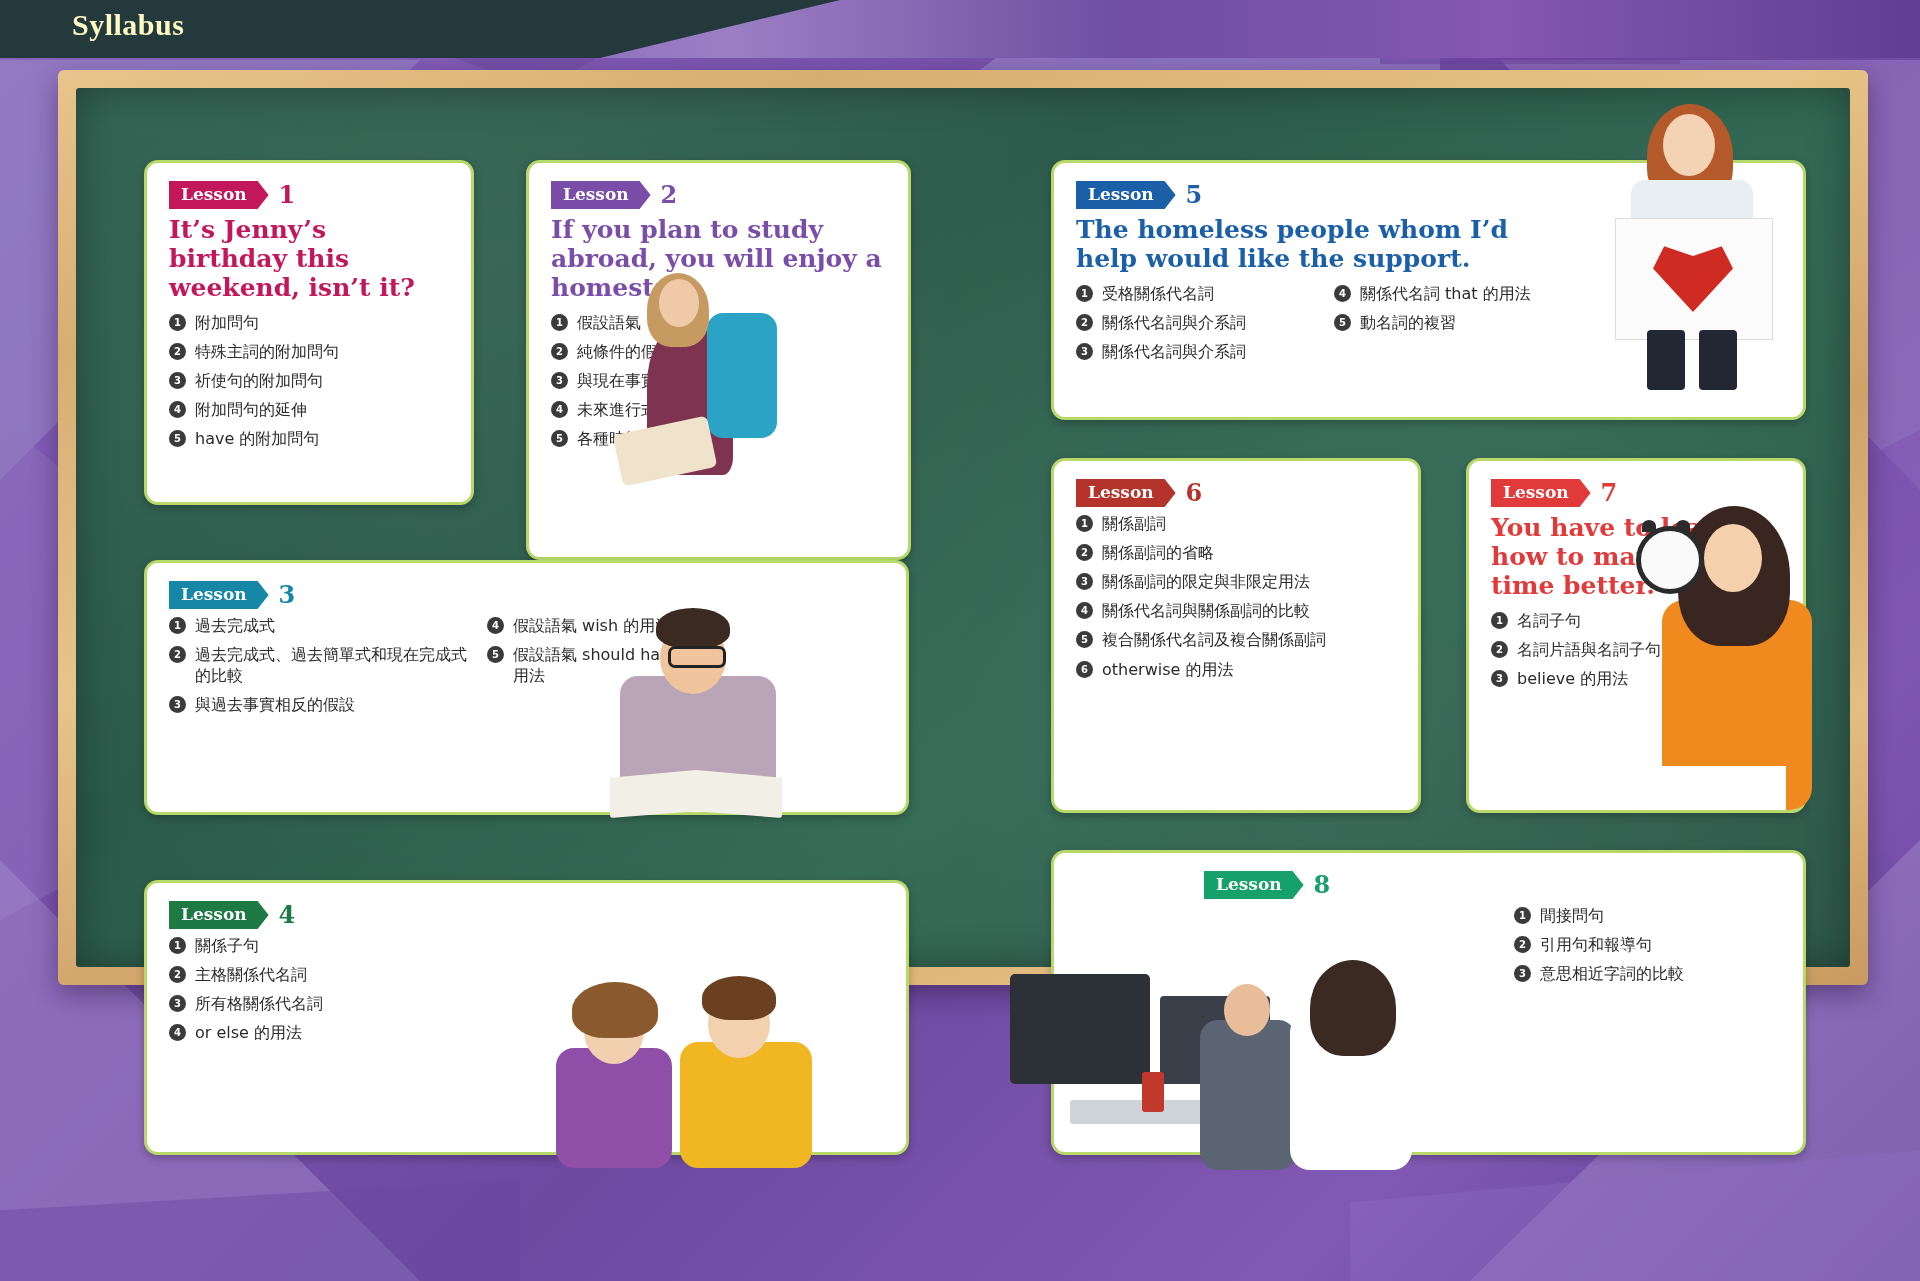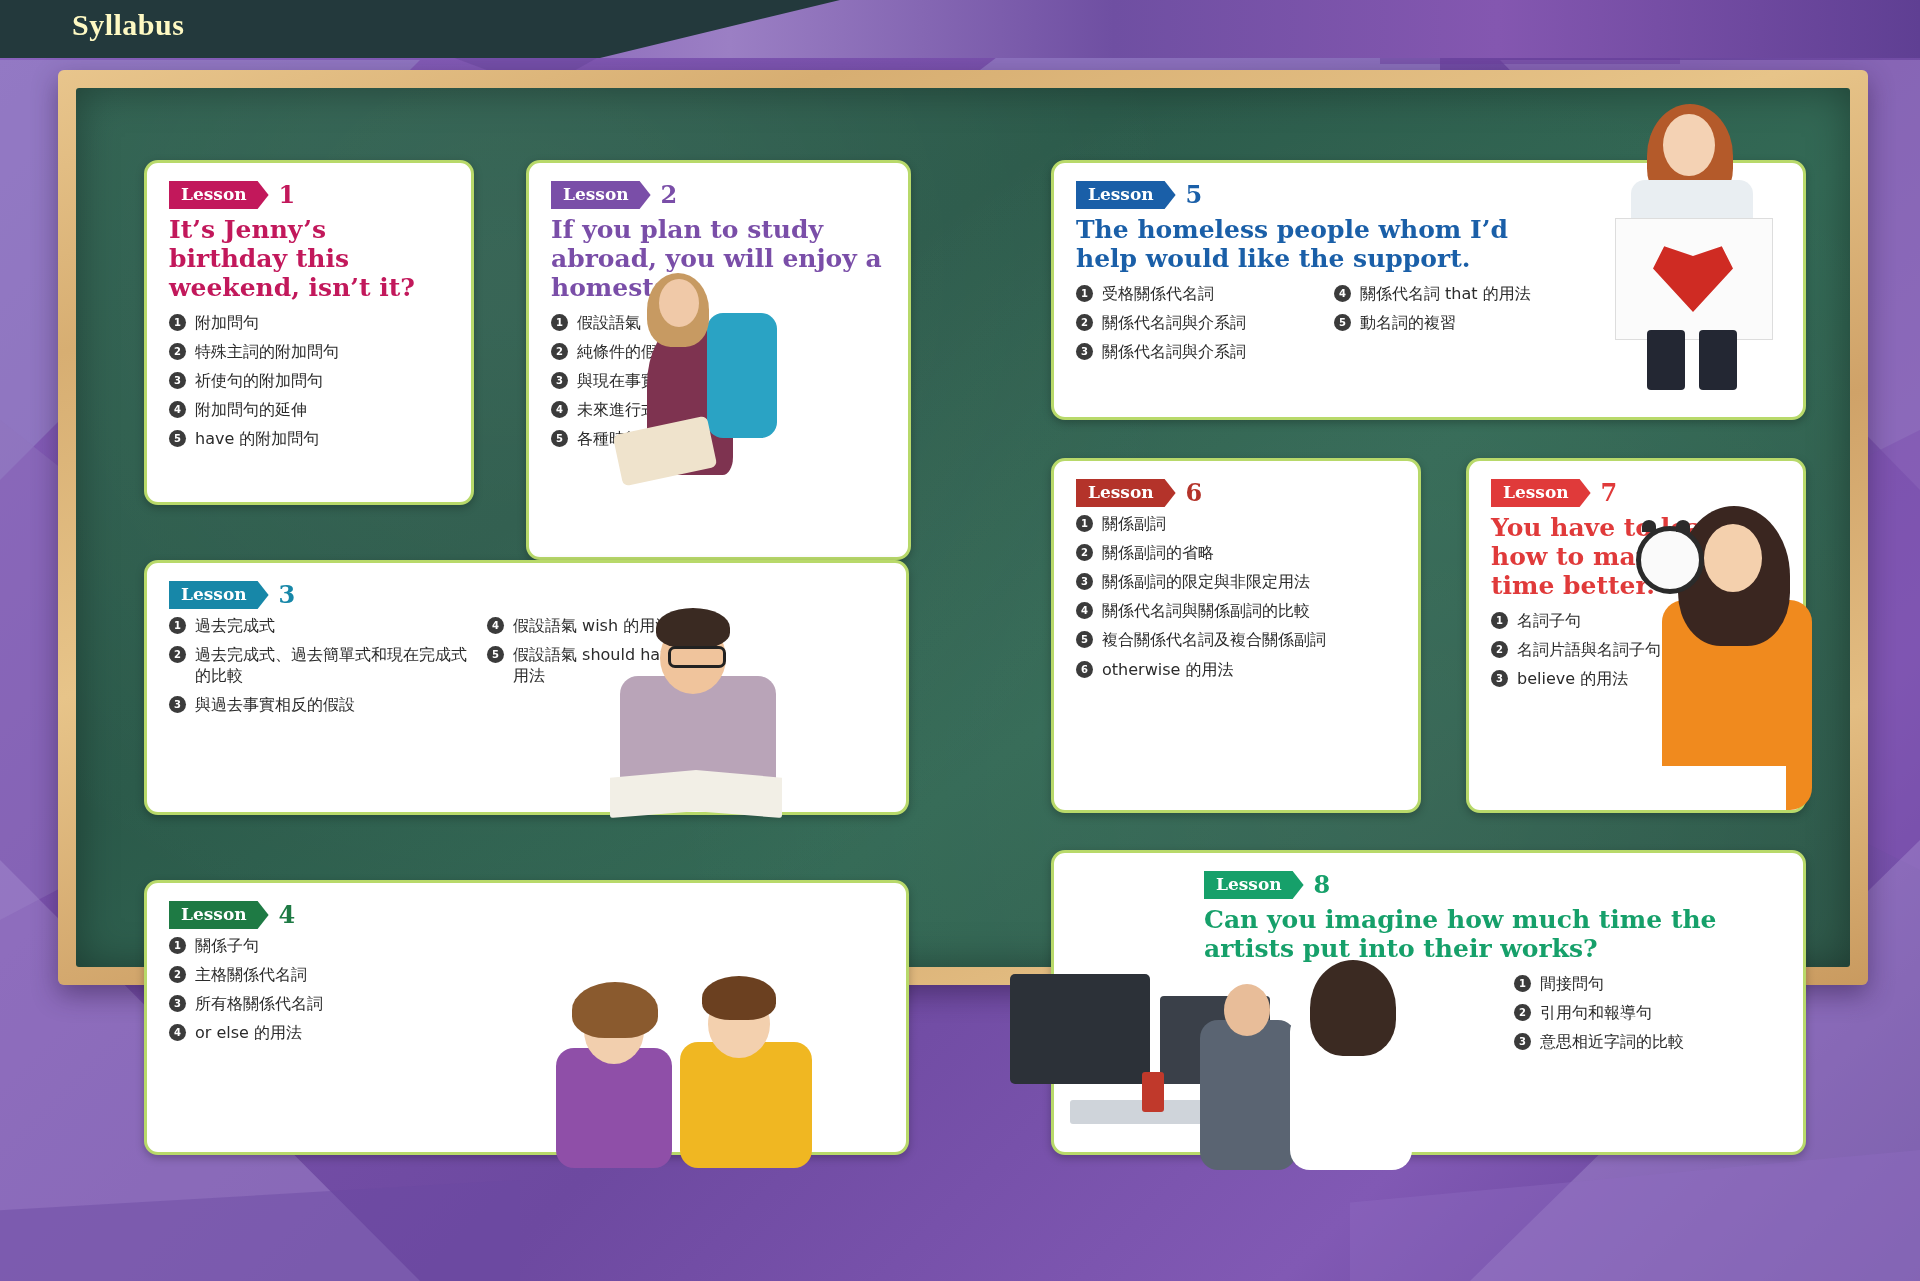--- a/index.html
+++ b/index.html
@@ -291,20 +291,19 @@
     </ul>
   </div>
 </div>
 
 <div class="card" style="left:1035px;top:850px;width:755px;height:305px;">
   <div class="card-pad" style="padding-left:150px;">
     <div class="badge-row">
       <span class="badge" style="background: rgb(22, 160, 106);">Lesson</span>
       <span class="badge-num" style="color: rgb(22, 160, 106);">8</span>
     </div>
-    <div class="card-title" style="max-width: 580px; color: rgb(22, 160, 106);">Can you imagine how much time the artists put into their works?</div>
     <ul class="items" style="margin-left:310px;max-width:250px;">
       <li><span class="num">1</span><span>間接問句</span></li>
       <li><span class="num">2</span><span>引用句和報導句</span></li>
       <li><span class="num">3</span><span>意思相近字詞的比較</span></li>
     </ul>
   </div>
 </div>
 
 </body></html>

